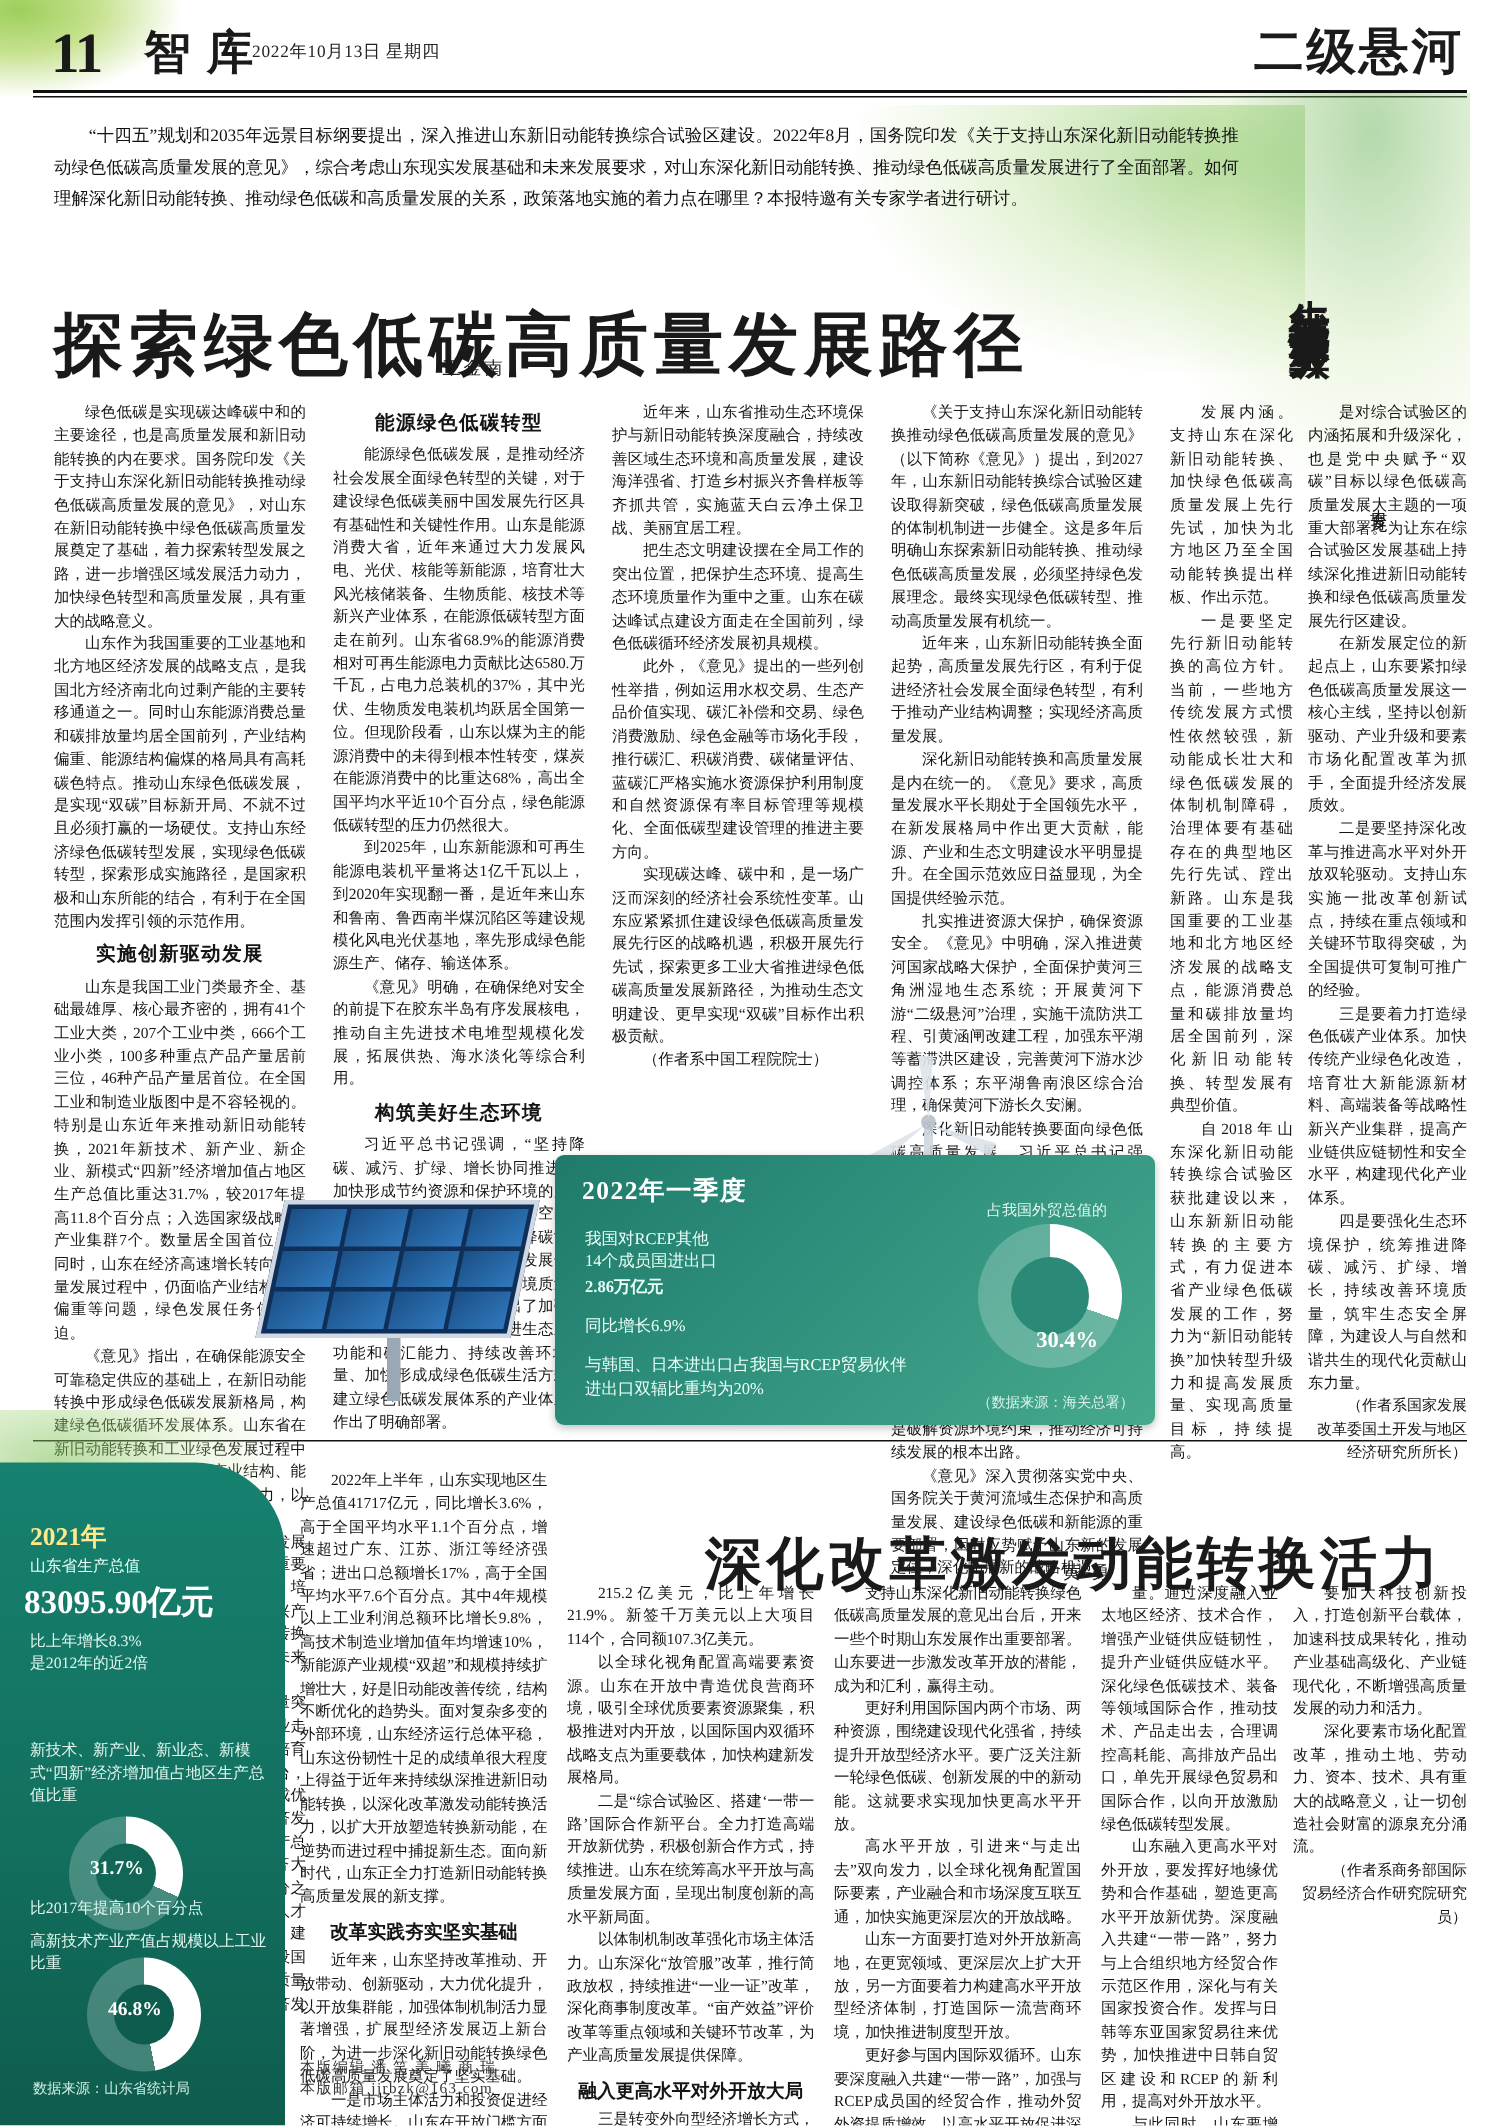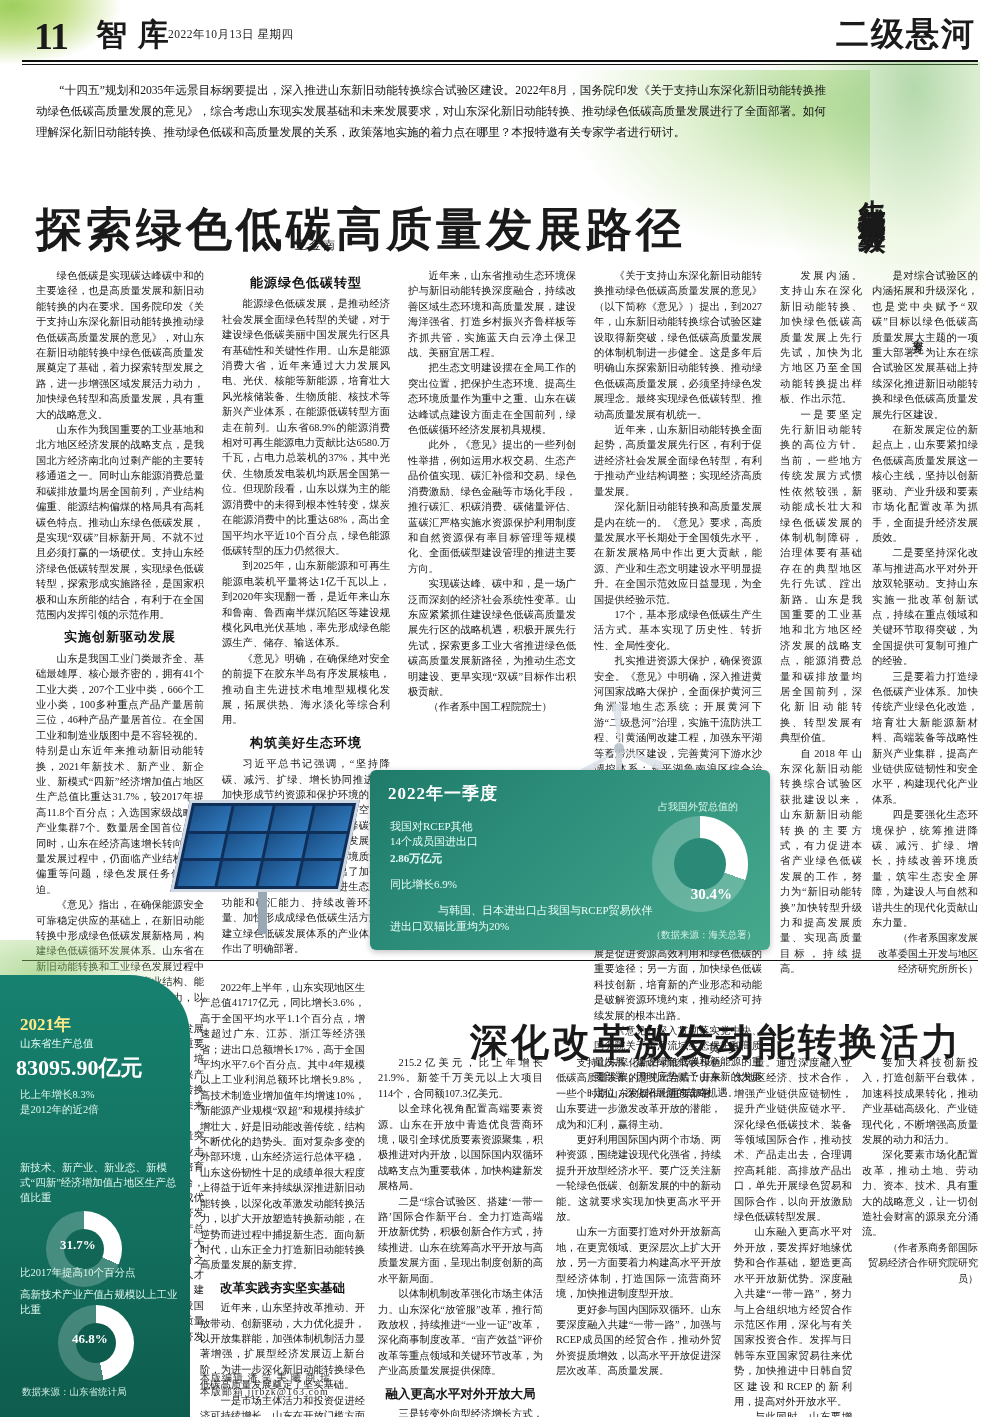--- a/index.html
+++ b/index.html
@@ -282,21 +282,20 @@
   <p>此外，《意见》提出的一些列创性举措，例如运用水权交易、生态产品价值实现、碳汇补偿和交易、绿色消费激励、绿色金融等市场化手段，推行碳汇、积碳消费、碳储量评估、蓝碳汇严格实施水资源保护利用制度和自然资源保有率目标管理等规模化、全面低碳型建设管理的推进主要方向。</p>
   <p>实现碳达峰、碳中和，是一场广泛而深刻的经济社会系统性变革。山东应紧紧抓住建设绿色低碳高质量发展先行区的战略机遇，积极开展先行先试，探索更多工业大省推进绿色低碳高质量发展新路径，为推动生态文明建设、更早实现“双碳”目标作出积极贡献。</p>
   <p>（作者系中国工程院院士）</p>
   <p class="author-note"></p>
 </div>
 
 <div class="col c4">
   <p>《关于支持山东深化新旧动能转换推动绿色低碳高质量发展的意见》（以下简称《意见》）提出，到2027年，山东新旧动能转换综合试验区建设取得新突破，绿色低碳高质量发展的体制机制进一步健全。这是多年后明确山东探索新旧动能转换、推动绿色低碳高质量发展，必须坚持绿色发展理念。最终实现绿色低碳转型、推动高质量发展有机统一。</p>
   <p>近年来，山东新旧动能转换全面起势，高质量发展先行区，有利于促进经济社会发展全面绿色转型，有利于推动产业结构调整；实现经济高质量发展。</p>
   <p>深化新旧动能转换和高质量发展是内在统一的。《意见》要求，高质量发展水平长期处于全国领先水平，在新发展格局中作出更大贡献，能源、产业和生态文明建设水平明显提升。在全国示范效应日益显现，为全国提供经验示范。</p>
-  <p>17个，基本形成绿色低碳生产生活方式。基本实现了历史性、转折性、全局性变化。</p>
   <p>扎实推进资源大保护，确保资源安全。《意见》中明确，深入推进黄河国家战略大保护，全面保护黄河三角洲湿地生态系统；开展黄河下游“二级悬河”治理，实施干流防洪工程、引黄涵闸改建工程，加强东平湖等蓄滞洪区建设，完善黄河下游水沙调控体系；东平湖鲁南浪区综合治理，确保黄河下游长久安澜。</p>
   <p>深化新旧动能转换要面向绿色低碳高质量发展。习近平总书记强调，“建设生态文明，推动绿色低碳循环发展，不仅可以满足人民日益增长的优美生态环境需要，而且可以推动实现更高质量、更有效率、更加公平、更可持续、更为安全的发展”。绿色低碳高质量发展，是山东深化新旧动能转换的内在要求。</p>
   <p>一方面，推动绿色低碳高质量发展是促进资源高效利用和绿色低碳的重要途径；另一方面，加快绿色低碳科技创新，培育新的产业形态和动能是破解资源环境约束，推动经济可持续发展的根本出路。</p>
   <p>《意见》深入贯彻落实党中央、国务院关于黄河流域生态保护和高质量发展、建设绿色低碳和新能源的重要部署，因时应势赋予山东新的发展定位，深化拓展新的战略机遇。</p>
 </div>
 
 <div class="vert-headline">先行先试加快转型升级</div>
 <div class="vert-byline">史育龙</div>
 
 <div class="col c5">
@@ -339,21 +338,21 @@
   </div>
   <div class="solar-pole"></div>
 </div>
 
 <div class="info-q1">
   <div class="info-q1-title">2022年一季度</div>
   <div class="row" style="top:48px;">我国对RCEP其他</div>
   <div class="row" style="top:63px;">14个成员国进出口</div>
   <div class="row big-num" style="top:80px;">2.86万亿元</div>
   <div class="row" style="top:106px;">同比增长6.9%</div>
-  <div class="row" style="top:132px;margin-left:48px;">与韩国、日本进出口占我国与RCEP贸易伙伴</div>
+  <div class="row" style="top:132px;">与韩国、日本进出口占我国与RCEP贸易伙伴</div>
   <div class="row" style="top:148px;text-align:center;">进出口双辐比重均为20%</div>
   <div class="donut-cap">占我国外贸总值的</div>
   <div class="donut"></div>
   <div class="donut-label">30.4%</div>
   <div class="source-note">（数据来源：海关总署）</div>
 </div>
 
 <div class="rule-mid"></div>
 <div class="leaf-bl"></div>
 
@@ -389,20 +388,21 @@
   <p>以全球化视角配置高端要素资源。山东在开放中青造优良营商环境，吸引全球优质要素资源聚集，积极推进对内开放，以国际国内双循环战略支点为重要载体，加快构建新发展格局。</p>
   <p>二是“综合试验区、搭建‘一带一路’国际合作新平台。全力打造高端开放新优势，积极创新合作方式，持续推进。山东在统筹高水平开放与高质量发展方面，呈现出制度创新的高水平新局面。</p>
   <p>以体制机制改革强化市场主体活力。山东深化“放管服”改革，推行简政放权，持续推进“一业一证”改革，深化商事制度改革。“亩产效益”评价改革等重点领域和关键环节改革，为产业高质量发展提供保障。</p>
   <div class="sub-h">融入更高水平对外开放大局</div>
   <p>三是转变外向型经济增长方式，通过制度改革开放促进产业链供应链优化，加快培育国际竞争合作新优势。</p>
 </div>
 
 <div class="bc bc3">
   <p>支持山东深化新旧动能转换绿色低碳高质量发展的意见出台后，开来一些个时期山东发展作出重要部署。山东要进一步激发改革开放的潜能，成为和汇利，赢得主动。</p>
   <p>更好利用国际国内两个市场、两种资源，围绕建设现代化强省，持续提升开放型经济水平。要广泛关注新一轮绿色低碳、创新发展的中的新动能。这就要求实现加快更高水平开放。</p>
+  <p>高水平开放，引进来“与走出去”双向发力，以全球化视角配置国际要素，产业融合和市场深度互联互通，加快实施更深层次的开放战略。</p>
   <p>山东一方面要打造对外开放新高地，在更宽领域、更深层次上扩大开放，另一方面要着力构建高水平开放型经济体制，打造国际一流营商环境，加快推进制度型开放。</p>
   <p>更好参与国内国际双循环。山东要深度融入共建“一带一路”，加强与RCEP成员国的经贸合作，推动外贸外资提质增效，以高水平开放促进深层次改革、高质量发展。</p>
 </div>
 
 <div class="bc bc4">
   <p>量。通过深度融入亚太地区经济、技术合作，增强产业链供应链韧性，提升产业链供应链水平。深化绿色低碳技术、装备等领域国际合作，推动技术、产品走出去，合理调控高耗能、高排放产品出口，单先开展绿色贸易和国际合作，以向开放激励绿色低碳转型发展。</p>
   <p>山东融入更高水平对外开放，要发挥好地缘优势和合作基础，塑造更高水平开放新优势。深度融入共建“一带一路”，努力与上合组织地方经贸合作示范区作用，深化与有关国家投资合作。发挥与日韩等东亚国家贸易往来优势，加快推进中日韩自贸区建设和RCEP的新利用，提高对外开放水平。</p>
   <p>与此同时，山东要增强创新能力，打造高水平科技创新平台，加快推进数字化绿色化转型，培育壮大新兴产业和未来产业，增强发展新动能。</p>
 
 </div>

